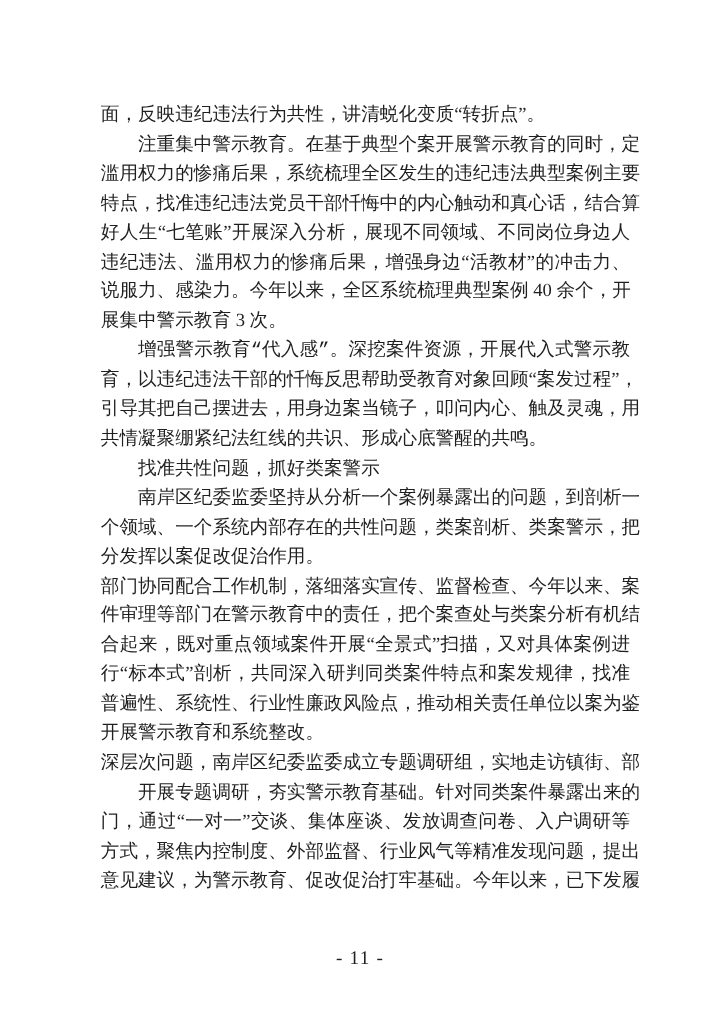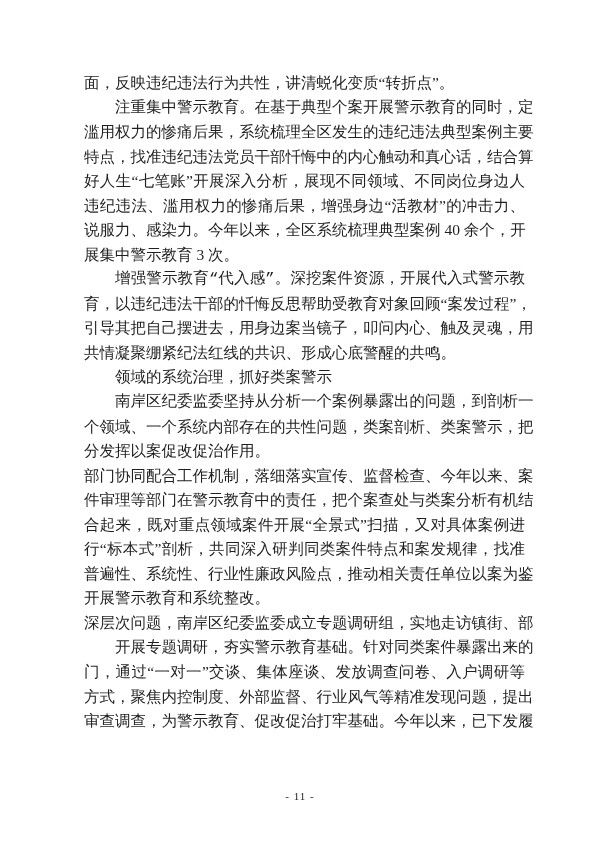--- a/index.html
+++ b/index.html
@@ -15,21 +15,21 @@
     color: #1f1f1f;
   }
   .page {
     position: relative;
     width: 600px;
     height: 849px;
     background: #ffffff;
   }
   .doc-body {
     position: absolute;
-    top: 71px;
+    top: 84px;
     left: 84px;
     width: 441px;
     font-size: 15.5px;
     line-height: 24.55px;
   }
   .para { margin: 0; padding: 0; }
   .line {
     white-space: nowrap;
     text-align: justify;
     text-align-last: justify;
@@ -44,21 +44,21 @@
     padding-left: 31px;
     width: 410px;
     font-family: Liberation Mono, monospace;
   }
   .footer {
     position: absolute;
     top: 790px;
     left: 0;
     width: 600px;
     text-align: center;
-    font-size: 11px;
+    font-size: 16px;
     color: #1f1f1f;
     letter-spacing: 1px;
   }
 </style>
 </head>
 <body>
 
 <div class="page">
   <div class="doc-body">
       <div class="para continuation">
@@ -73,37 +73,37 @@
         <div class="line">说服力、感染力。今年以来，全区系统梳理典型案例 40 余个，开</div>
         <div class="line last">展集中警示教育 3 次。</div>
       </div>
       <div class="para body">
         <div class="line indent">增强警示教育“代入感”。深挖案件资源，开展代入式警示教</div>
         <div class="line">育，以违纪违法干部的忏悔反思帮助受教育对象回顾“案发过程”，</div>
         <div class="line">引导其把自己摆进去，用身边案当镜子，叩问内心、触及灵魂，用</div>
         <div class="line last">共情凝聚绷紧纪法红线的共识、形成心底警醒的共鸣。</div>
       </div>
       <div class="para subheading">
-        <div class="line last indent">领域的系统治理，抓好类案警示</div>
+        <div class="line last indent">找准共性问题，抓好类案警示</div>
       </div>
       <div class="para body">
         <div class="line indent">南岸区纪委监委坚持从分析一个案例暴露出的问题，到剖析一</div>
         <div class="line">个领域、一个系统内部存在的共性问题，类案剖析、类案警示，把</div>
         <div class="line last">分发挥以案促改促治作用。</div>
       </div>
       <div class="para body">
         <div class="line">部门协同配合工作机制，落细落实宣传、监督检查、今年以来、案</div>
         <div class="line">件审理等部门在警示教育中的责任，把个案查处与类案分析有机结</div>
         <div class="line">合起来，既对重点领域案件开展“全景式”扫描，又对具体案例进</div>
         <div class="line">行“标本式”剖析，共同深入研判同类案件特点和案发规律，找准</div>
         <div class="line">普遍性、系统性、行业性廉政风险点，推动相关责任单位以案为鉴</div>
         <div class="line last">开展警示教育和系统整改。</div>
       </div>
       <div class="para body">
         <div class="line">深层次问题，南岸区纪委监委成立专题调研组，实地走访镇街、部</div>
         <div class="line indent">开展专题调研，夯实警示教育基础。针对同类案件暴露出来的</div>
         <div class="line">门，通过“一对一”交谈、集体座谈、发放调查问卷、入户调研等</div>
         <div class="line">方式，聚焦内控制度、外部监督、行业风气等精准发现问题，提出</div>
-        <div class="line last">审查调查，为警示教育、促改促治打牢基础。今年以来，已下发履</div>
+        <div class="line last">意见建议，为警示教育、促改促治打牢基础。今年以来，已下发履</div>
       </div>
     </div>
   <div class="footer">- 11 -</div>
 </div>
 
 </body></html>

